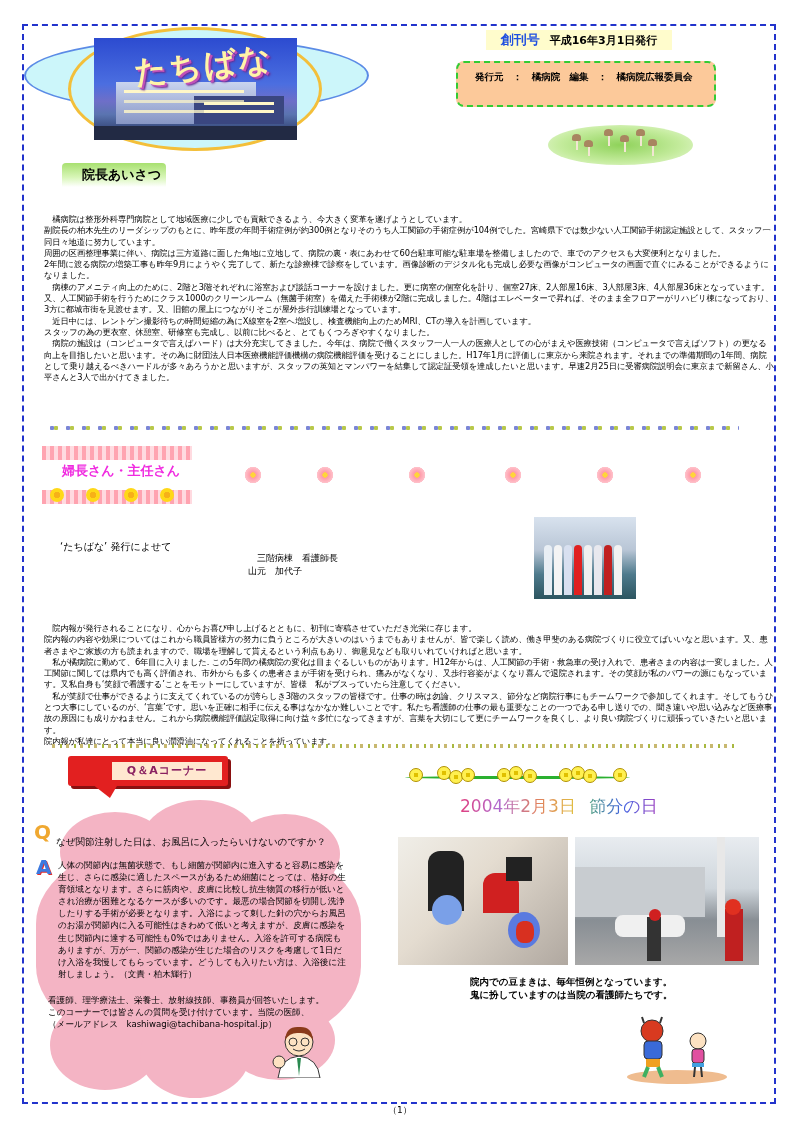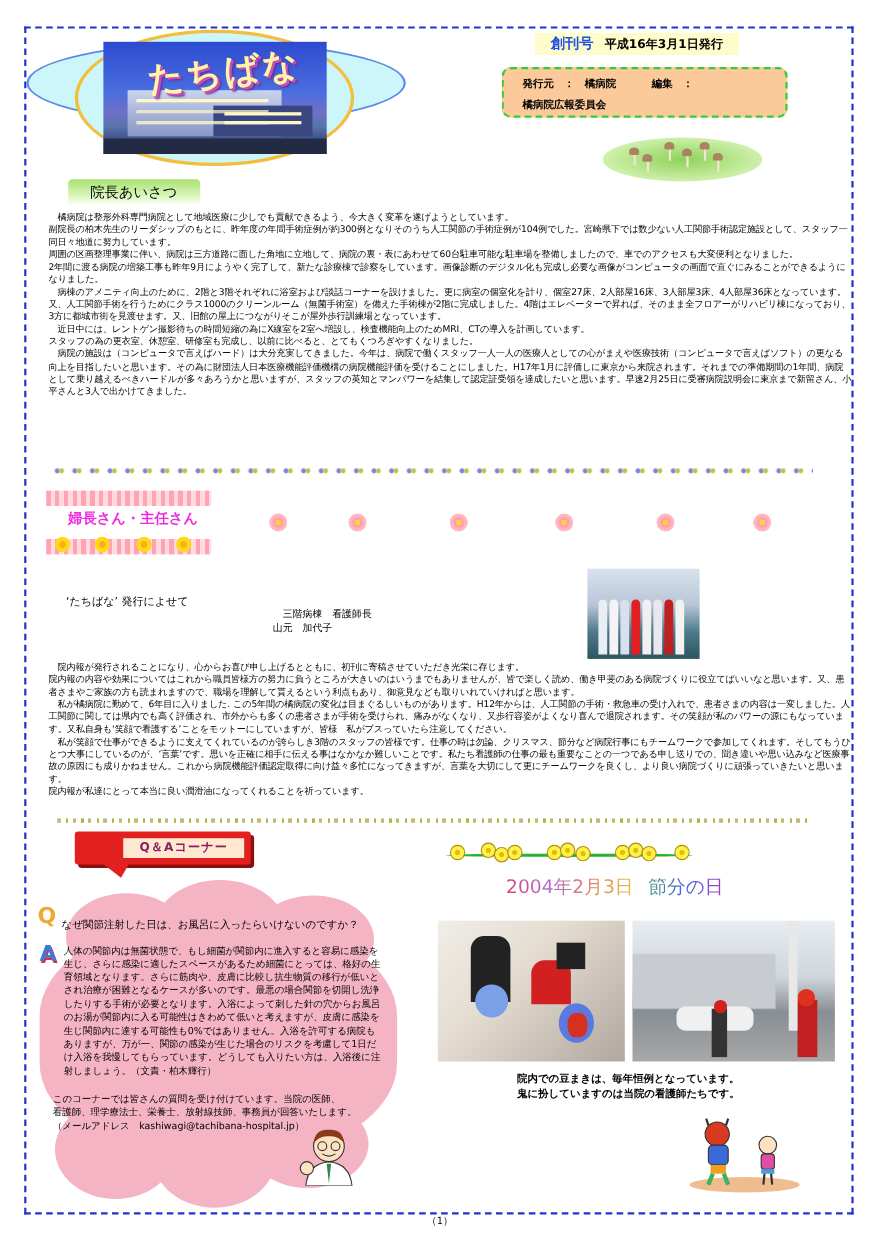--- a/index.html
+++ b/index.html
@@ -17,22 +17,22 @@
   .logo-title{position:absolute;left:40px;top:6px;font-size:32px;font-weight:bold;color:#fff4a8;text-shadow:2px 2px 0 #c050b8,3px 3px 2px #6a2a90;letter-spacing:2px;transform:rotate(-6deg);}
   
   .issue{left:486px;top:30px;width:186px;height:20px;background:#fffccc;font-size:11px;font-weight:bold;display:flex;align-items:center;justify-content:center;gap:10px;}
   .issue .big{color:#2050e0;font-size:13px;}
   .pubbox{left:456px;top:61px;width:260px;height:46px;background:#fcc99a;border:2px dashed #33cc33;border-radius:8px;box-sizing:border-box;font-size:9.5px;font-weight:bold;padding:4px 0 0 17px;line-height:19px;}
   .pubbox span{display:inline-block;}
   .mush{left:548px;top:125px;width:145px;height:40px;border-radius:50%;background:radial-gradient(ellipse at center,#8fd25a 0%,#c5ec9e 60%,#eef9e0 100%);}
   .mush i{position:absolute;width:9px;height:7px;border-radius:50% 50% 20% 20%;background:#a88560;}
   .mush b{position:absolute;width:2px;height:11px;background:#f2e6d2;}
   
-  .green-tab{left:62px;top:163px;width:120px;height:24px;background:linear-gradient(180deg,#a8e070,#d8f6b8 60%,#ffffff);border-radius:4px 4px 0 0;font-size:13px;font-weight:normal;padding:3px 0 0 20px;box-sizing:border-box;}
-  .body-text{font-size:8.3px;line-height:11.3px;letter-spacing:-0.1px;}
+  .green-tab{left:62px;top:163px;width:104px;height:24px;background:linear-gradient(180deg,#a8e070,#d8f6b8 60%,#ffffff);border-radius:4px 4px 0 0;font-size:13px;font-weight:bold;padding:3px 0 0 20px;box-sizing:border-box;}
+  .body-text{font-size:8.3px;line-height:11.3px;letter-spacing:-0.1px;margin-top:22px;}
   .dots-line{height:8px;background:radial-gradient(circle,#8aa0d8 2px,transparent 2.5px) 0 0/8px 8px repeat-x;}
   .dots-line.alt{background:radial-gradient(circle,#b8c84a 2px,transparent 2.5px) 4px 0/16px 8px repeat-x,radial-gradient(circle,#7b86d6 2px,transparent 2.5px) 0 0/16px 8px repeat-x;}
   
   .gingham{left:42px;top:446px;width:150px;height:14px;background:repeating-linear-gradient(90deg,#ff9aa8 0 4px,#ffd7dd 4px 8px);opacity:.9;}
   .gingham2{left:42px;top:490px;width:150px;height:14px;background:repeating-linear-gradient(90deg,#ff9aa8 0 4px,#ffd7dd 4px 8px);opacity:.9;}
   .pink-title{left:46px;top:462px;width:150px;text-align:center;font-size:13px;font-weight:bold;color:#f02ae0;}
   .sunflower{position:absolute;width:14px;height:14px;border-radius:50%;background:radial-gradient(circle,#f7a800 30%,#ffd400 32%);top:-2px;}
   .pflower{position:absolute;width:24px;height:20px;}
   .pflower::before{content:"";position:absolute;left:2px;top:1px;width:20px;height:18px;border-radius:50%;background:radial-gradient(circle,#ffd43a 18%,#ff9aa8 22%,#ffc2cb 60%,transparent 62%);}
   .group-photo{left:534px;top:517px;width:102px;height:82px;background:linear-gradient(180deg,#d8e2ee 0%,#b9c6d6 40%,#4e7a8c 70%,#2c5560 100%);overflow:hidden;}
@@ -80,21 +80,21 @@
 
 <div class="abs issue">
   <span class="big">創刊号</span>
   <span>平成16年3月1日発行</span>
 </div>
 <div class="abs pubbox">
   <div>
     <span>発行元</span>
     <span style="margin:0 6px">：</span>
     <span>橘病院</span>
-    <span style="margin-left:29px">編集</span>
+    <span style="margin-left:6px">編集</span>
     <span style="margin:0 6px">：</span>
     <span>橘病院広報委員会</span>
   </div>
 </div>
 <div class="abs mush">
   <b style="left:28px;top:14px"></b>
     <i style="left:24px;top:9px"></i>
   <b style="left:40px;top:20px"></b>
     <i style="left:36px;top:15px"></i>
   <b style="left:60px;top:10px"></b>
@@ -170,22 +170,22 @@
   <span class="c" style="left:6px;top:40px;width:325px;height:210px;border-radius:40%"></span>
   <span class="c" style="left:20px;top:200px;width:110px;height:90px"></span>
   <span class="c" style="left:110px;top:210px;width:110px;height:88px"></span>
   <span class="c" style="left:195px;top:200px;width:110px;height:80px"></span>
 </div>
 <span class="qmark" style="left:34px;top:820px;">Q</span>
 <div class="abs qa-text" style="left:56px;top:836px;font-size:9.5px;">なぜ関節注射した日は、お風呂に入ったらいけないのですか？</div>
 <span class="amark" style="left:36px;top:855px;">A</span>
 <div class="abs qa-text" style="left:58px;top:859px;width:292px;">人体の関節内は無菌状態で、もし細菌が関節内に進入すると容易に感染を生じ、さらに感染に適したスペースがあるため細菌にとっては、格好の生育領域となります。さらに筋肉や、皮膚に比較し抗生物質の移行が低いとされ治療が困難となるケースが多いのです。最悪の場合関節を切開し洗浄したりする手術が必要となります。入浴によって刺した針の穴からお風呂のお湯が関節内に入る可能性はきわめて低いと考えますが、皮膚に感染を生じ関節内に達する可能性も0%ではありません。入浴を許可する病院もありますが、万が一、関節の感染が生じた場合のリスクを考慮して1日だけ入浴を我慢してもらっています。どうしても入りたい方は、入浴後に注射しましょう。（文責・柏木輝行）</div>
 <div class="abs qa-text" style="left:48px;top:994px;width:320px;">
+  <div>看護師、理学療法士、栄養士、放射線技師、事務員が回答いたします。</div>
   <div>このコーナーでは皆さんの質問を受け付けています。当院の医師、</div>
-  <div>看護師、理学療法士、栄養士、放射線技師、事務員が回答いたします。</div>
   <div>（メールアドレス　kashiwagi@tachibana-hospital.jp）</div>
 </div>
 <div class="abs doctor">
   <svg width="58" height="58" viewBox="0 0 58 58">
     <path d="M8 58 Q10 38 29 36 Q48 38 50 58 Z" fill="#fff" stroke="#333" stroke-width="1"></path>
     <path d="M27 38 L29 56 L31 38 Z" fill="#2a8a50"></path>
     <circle cx="29" cy="22" r="14" fill="#fde2c2" stroke="#333" stroke-width="1"></circle>
     <path d="M15 20 Q16 6 29 7 Q42 6 43 20 Q38 12 29 13 Q20 12 15 20 Z" fill="#8a3a1a"></path>
     <circle cx="23" cy="22" r="4" fill="none" stroke="#333"></circle>
     <circle cx="35" cy="22" r="4" fill="none" stroke="#333"></circle>

